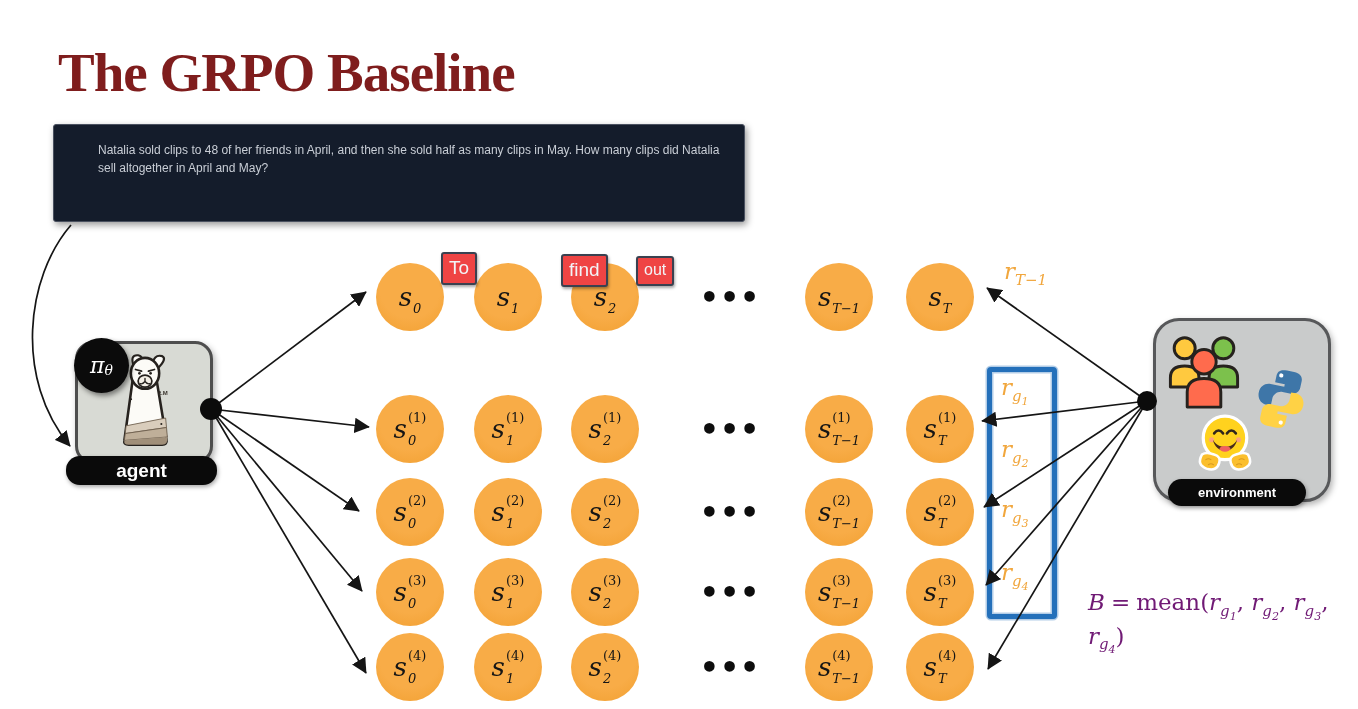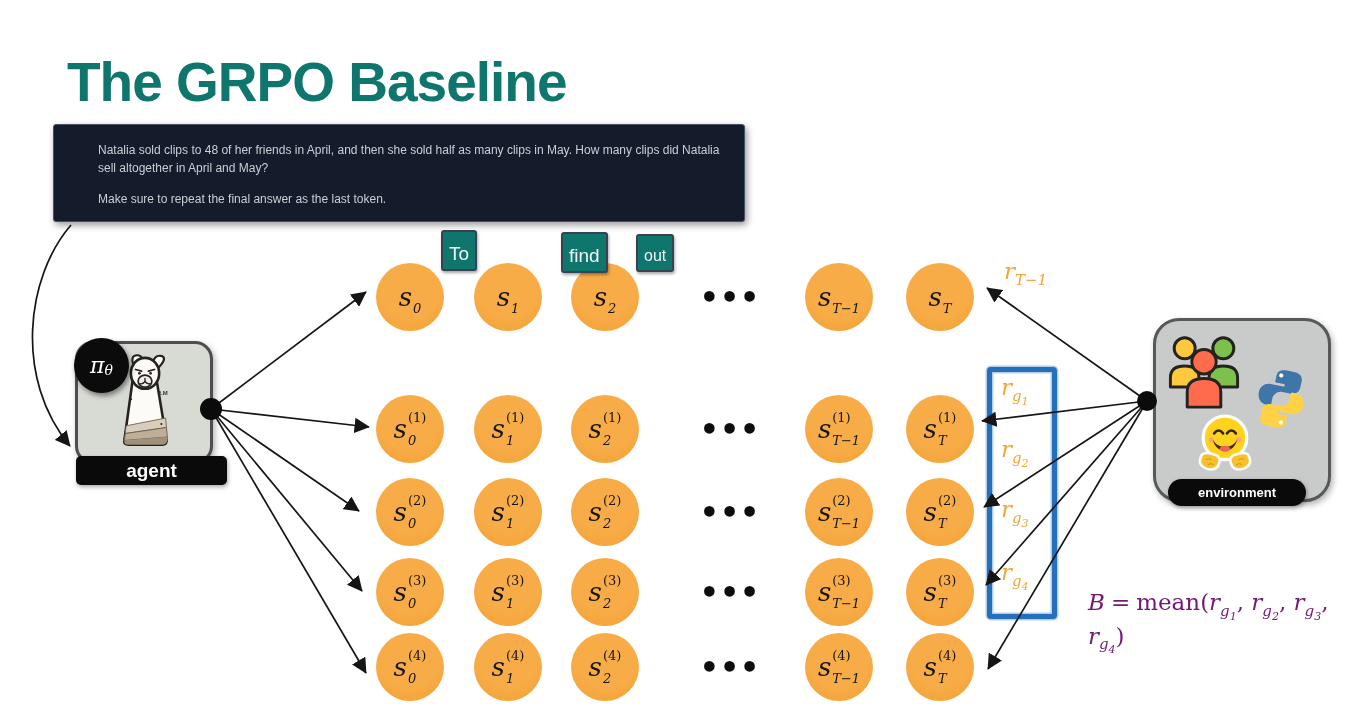--- a/index.html
+++ b/index.html
@@ -1,54 +1,54 @@
 <!DOCTYPE html>
 <html><head>
 <meta charset="utf-8">
 <style>
   html,body { margin:0; padding:0; background:#ffffff; }
   .slide { position:relative; width:1358px; height:709px; background:#ffffff; overflow:hidden;
            font-family:"Liberation Sans", sans-serif; }
 
   
-  .title { position:absolute; left:55px; top:38px; margin:12px; font-size:55px; font-weight:800;
-           letter-spacing:-1px; color:#0f766e; font-family:Liberation Sans, sans-serif; }
+  .title { position:absolute; left:55px; top:38px; margin:3px; font-size:55px; font-weight:800;
+           letter-spacing:-1px; color:#7f1d1d; font-family:Liberation Serif, serif; }
 
   
   .prompt { position:absolute; left:53px; top:124px; width:692px; height:98px; box-sizing:border-box;
             background:#141C2B; border:1px solid #4a5160; border-radius:3px;
             box-shadow:2px 3px 7px rgba(0,0,0,.40); color:#C9CED6;
             font-size:12px; line-height:18px; padding:16px 10px 1px 44px; z-index:3; }
   .prompt p { margin:0; }
   .prompt p + p { margin-top:13px; }
 
   
-  .chip { position:absolute; background:#0f766e; border:2px solid #3A4150; border-radius:3px;
-          color:#F2F4F7; font-size:19px; line-height:1; padding:12px 6px 6px;
-          box-shadow:1px 2px 3px rgba(0,0,0,.35); z-index:6; }
+  .chip { position:absolute; background:#ef4444; border:2px solid #3A4150; border-radius:3px;
+          color:#F2F4F7; font-size:19px; line-height:1; padding:4px 6px 6px;
+          box-shadow:1px 2px 3px rgba(0,0,0,.35); z-index:6;margin-top:22px; }
   .chip0 { left:441px; top:230px; }
   .chip1 { left:561px; top:232px; }
   .chip2 { left:636px; top:234px; font-size:16px; }
 
   
   .agent-box { position:absolute; left:75px; top:341px; width:132px; height:117px;
                background:#D8DAD4; border:3px solid #4E4E4E; border-radius:18px;
                box-shadow:2px 3px 6px rgba(0,0,0,.30); z-index:2; }
   .llama { position:absolute; left:24px; top:2px; width:86px; height:108px; }
   .lm-badge { position:absolute; left:159px; top:390px; font-size:6px; font-weight:700; color:#3a352e; z-index:4; }
   .pi-badge { position:absolute; left:74px; top:338px; width:55px; height:55px; border-radius:50%;
               background:#0B0B0B; color:#fff; display:flex; align-items:center; justify-content:center;
               z-index:7; box-shadow:2px 3px 5px rgba(0,0,0,.45); font-family:"DejaVu Serif", serif; }
   .pi-sym { font-style:italic; font-size:22px; }
   .pi-sub { font-style:italic; font-size:14px; margin-top:9px; }
 
   .pill { position:absolute; background:#0A0A0A; color:#fff; font-weight:700;
           display:flex; align-items:center; justify-content:center; z-index:7;
           box-shadow:1px 2px 4px rgba(0,0,0,.35); }
-  .agent-pill { left:66px; top:456px; width:151px; height:29px; border-radius:5px; font-size:19px;margin-left:10px; }
+  .agent-pill { left:66px; top:456px; width:151px; height:29px; border-radius:14px; font-size:19px; }
   .env-pill   { left:1168px; top:479px; width:138px; height:27px; border-radius:14px; font-size:13px; }
 
   
   .env-box { position:absolute; left:1153px; top:318px; width:172px; height:178px;
              background:#C9CBCB; border:3px solid #57585A; border-radius:26px;
              box-shadow:2px 3px 6px rgba(0,0,0,.30); z-index:2; }
   .icon-people  { position:absolute; left:6px;  top:10px; width:84px; height:80px; }
   .icon-python  { position:absolute; left:92px; top:40px; width:66px; height:76px; transform:rotate(12deg); }
   .icon-hf      { position:absolute; left:37px; top:90px; width:64px; height:64px; }
 
@@ -91,21 +91,20 @@
 </style>
 </head>
 <body>
 
 <div class="slide">
 
   <h1 class="title">The GRPO Baseline</h1>
 
   <div class="prompt">
     <p>Natalia sold clips to 48 of her friends in April, and then she sold half as many clips in May. How many clips did Natalia sell altogether in April and May?</p>
-    <p>Make sure to repeat the final answer as the last token.</p>
   </div>
 
   <div class="chip chip0">To</div>
   <div class="chip chip1">find</div>
   <div class="chip chip2">out</div>
 
   <div class="agent-box">
     <svg class="llama" viewBox="0 0 100 112">
       <path d="M37 17 Q32 3 42 4 Q49 5 46 18 Z" fill="#FCFBF7" stroke="#26221E" stroke-width="2.5" stroke-linejoin="round"></path>
       <path d="M58 17 Q60 2 70 5 Q76 8 65 19 Z" fill="#FCFBF7" stroke="#26221E" stroke-width="2.5" stroke-linejoin="round"></path>

